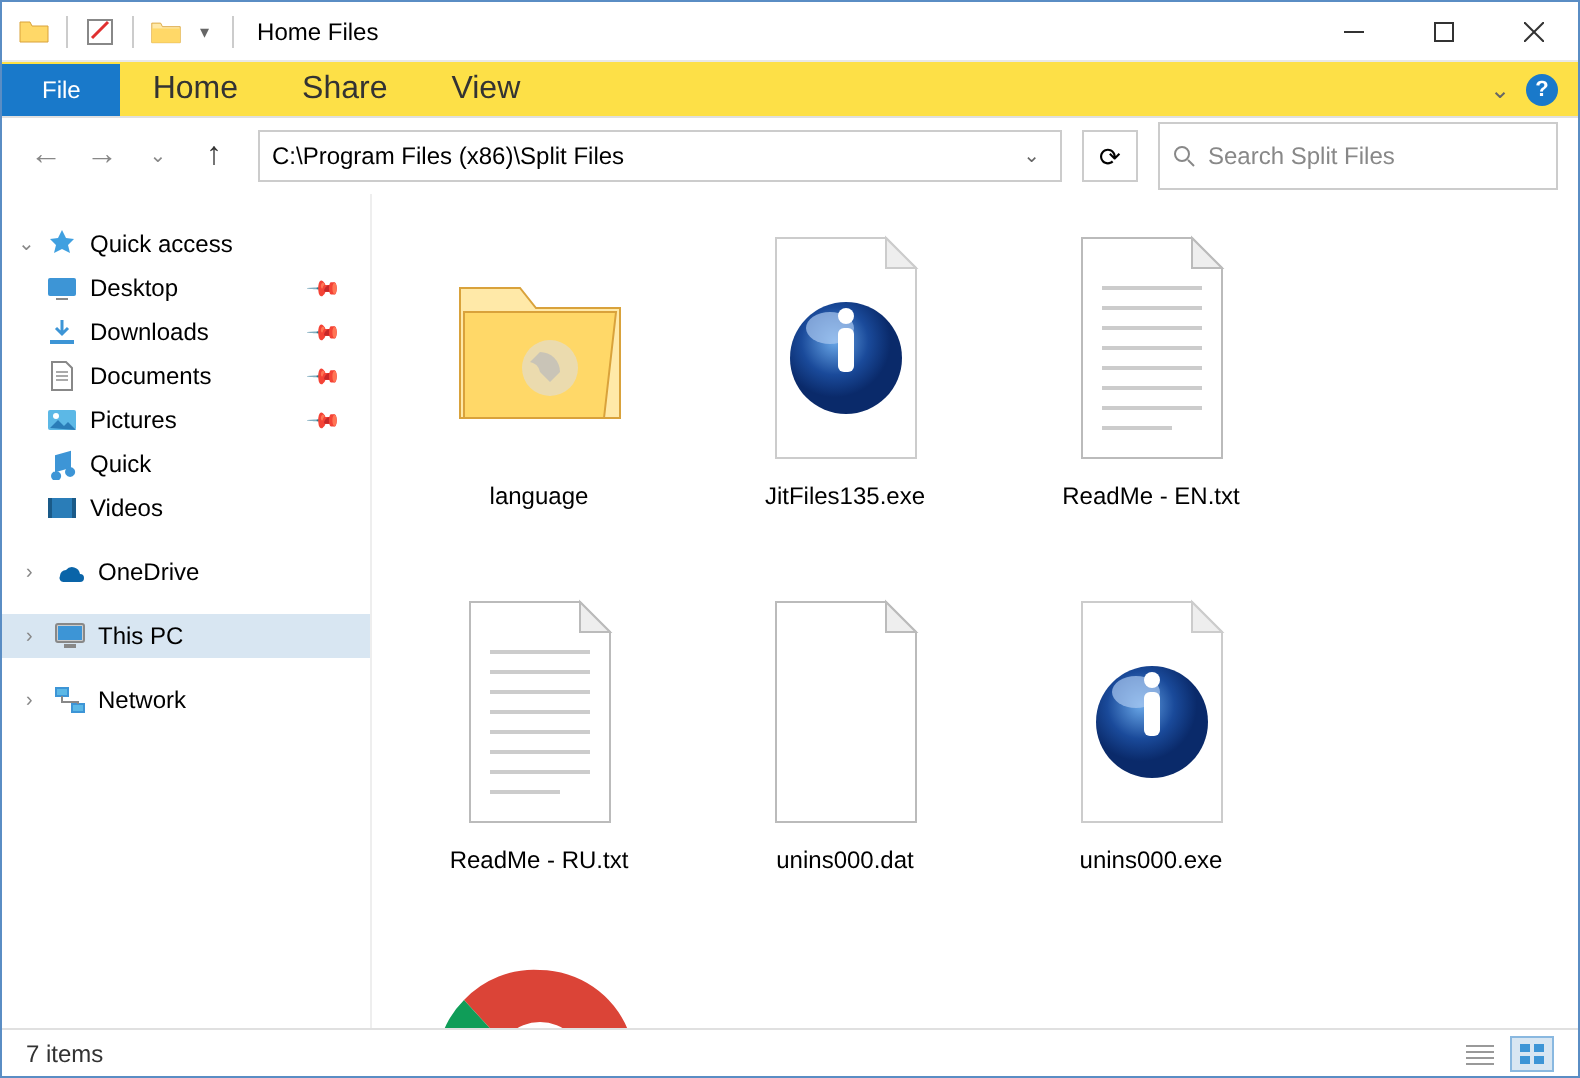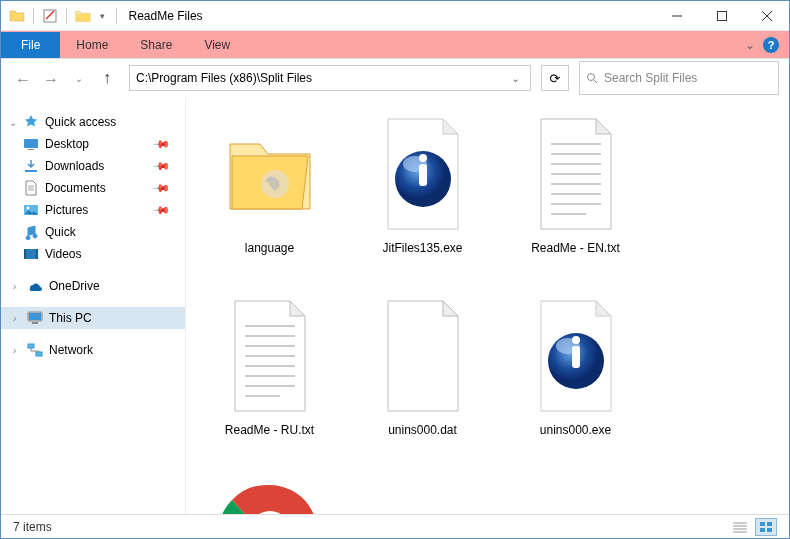--- a/index.html
+++ b/index.html
@@ -8,23 +8,23 @@
     
     .titlebar { height: 30px; display: flex; align-items: center; background: #fff; border-bottom: 1px solid #e8e8e8; }
     .titlebar-left { display: flex; align-items: center; gap: 6px; padding-left: 8px; }
     .qat-icon { width: 16px; height: 16px; display: flex; align-items: center; justify-content: center; }
     .qat-sep { width: 1px; height: 16px; background: #ccc; margin: 0 2px; }
     .title-text { font-size: 12px; margin-left: 4px; }
     .win-controls { margin-left: auto; display: flex; }
     .win-btn { width: 45px; height: 30px; display: flex; align-items: center; justify-content: center; font-size: 14px; font-family: Arial; }
     
     
-    .ribbon { height: 28px; display: flex; align-items: center; background: #fca5a5; border-bottom: 1px solid #e0e0e0; position: relative; }
+    .ribbon { height: 28px; display: flex; align-items: center; background: #fde047; border-bottom: 1px solid #e0e0e0; position: relative; }
     .file-tab { background: #1979ca; color: #fff; padding: 6px 20px; font-size: 12px; height: 26px; display: flex; align-items: center; }
-    .ribbon-tab { padding: 6px 16px; font-size: 12px; color: #333; }
+    .ribbon-tab { padding: 6px 16px; font-size: 16px; color: #333; }
     .ribbon-right { margin-left: auto; display: flex; align-items: center; gap: 8px; padding-right: 10px; }
     .help-icon { width: 16px; height: 16px; border-radius: 50%; background: #1979ca; color: #fff; display: flex; align-items: center; justify-content: center; font-size: 11px; font-weight: bold; }
     
     
     .navbar { height: 38px; display: flex; align-items: center; padding: 4px 10px; gap: 4px; background: #fff; }
     .nav-btn { width: 24px; height: 24px; display: flex; align-items: center; justify-content: center; color: #888; font-size: 16px; }
     .nav-btn.enabled { color: #333; }
     .addr-bar { flex: 1; height: 26px; border: 1px solid #ccc; display: flex; align-items: center; padding: 0 6px; font-size: 12px; position: relative; margin: 0 6px; }
     .addr-input { flex: 1; border: none; outline: none; font-size: 12px; }
     .addr-drop { color: #666; font-size: 10px; padding: 0 4px; }
@@ -80,21 +80,21 @@
     </span>
     <span class="qat-sep"></span>
     <span class="qat-icon">
       <svg width="18" height="16" viewBox="0 0 18 16">
           <path d="M1 3 h5 l1 2 h10 v9 h-16 z" fill="#ffe9a8" stroke="#d9a23b" stroke-width="0.5"></path>
           <path d="M1 6 h16 v8 h-16 z" fill="#ffd868"></path>
         </svg>
     </span>
     <span style="color:#666;font-size:9px;padding:0 3px">▾</span>
     <span class="qat-sep"></span>
-    <span class="title-text">ReadMe Files</span>
+    <span class="title-text">Home Files</span>
   </div>
   <div class="win-controls">
     <div class="win-btn">
         <svg width="10" height="10">
           <line x1="0" y1="5" x2="10" y2="5" stroke="#333" stroke-width="1"></line>
         </svg>
       </div>
     <div class="win-btn">
         <svg width="10" height="10">
           <rect x="0.5" y="0.5" width="9" height="9" fill="none" stroke="#333" stroke-width="1"></rect>

